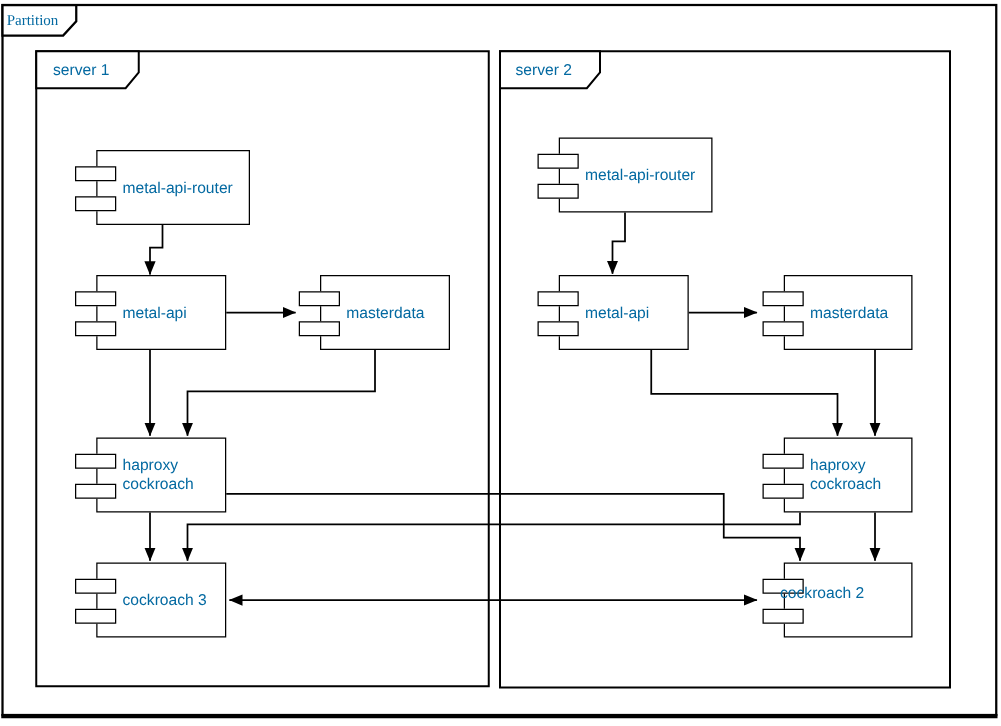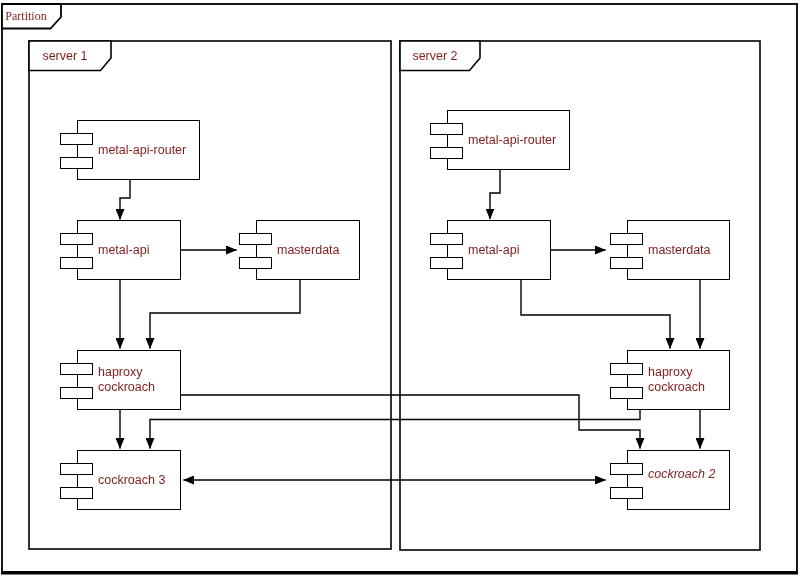--- a/index.html
+++ b/index.html
@@ -13,21 +13,21 @@
   }
   .ctab {
     position:absolute; left:-18.5px; width:33px; height:12px;
     background:#ffffff; border:1.5px solid #000; box-sizing:border-box;
   }
   .ctab.t1 { top:11.5px; }
   .ctab.t2 { top:35.5px; }
   svg.wires { position:absolute; left:0; top:0; z-index:3; pointer-events:none; }
   .lbl {
     position:absolute; display:flex; align-items:center;
-    font-size:12.5px; line-height:15px; color:#7f1d1d;
+    font-size:12.5px; line-height:15px; color:#0369a1;
     white-space:pre-line; z-index:4; pointer-events:none;
   }
   .lbl.center { justify-content:center; }
   .lbl.serif { font-family:"Liberation Serif", serif; font-size:12px; }
 </style>
 </head>
 <body>
 
 <div class="canvas">
 
@@ -127,15 +127,15 @@
   <div class="lbl" style="left:277px; top:220px; width:82px; height:60px;">masterdata</div>
   <div class="lbl" style="left:98px; top:350px; width:82px; height:60px;">haproxy
 cockroach</div>
   <div class="lbl" style="left:98px; top:450px; width:82px; height:60px;">cockroach 3</div>
 
   <div class="lbl" style="left:468px; top:110px; width:101px; height:60px;">metal-api-router</div>
   <div class="lbl" style="left:468px; top:220px; width:82px; height:60px;">metal-api</div>
   <div class="lbl" style="left:648px; top:220px; width:81px; height:60px;">masterdata</div>
   <div class="lbl" style="left:648px; top:350px; width:81px; height:60px;">haproxy
 cockroach</div>
-  <div class="lbl" style="left:648px; top:450px; width:81px; height:48px;font-style:italic;">cockroach 2</div>
+  <div class="lbl" style="left:624px; top:450px; width:81px; height:48px;">cockroach 2</div>
 
 </div>
 
 </body></html>

